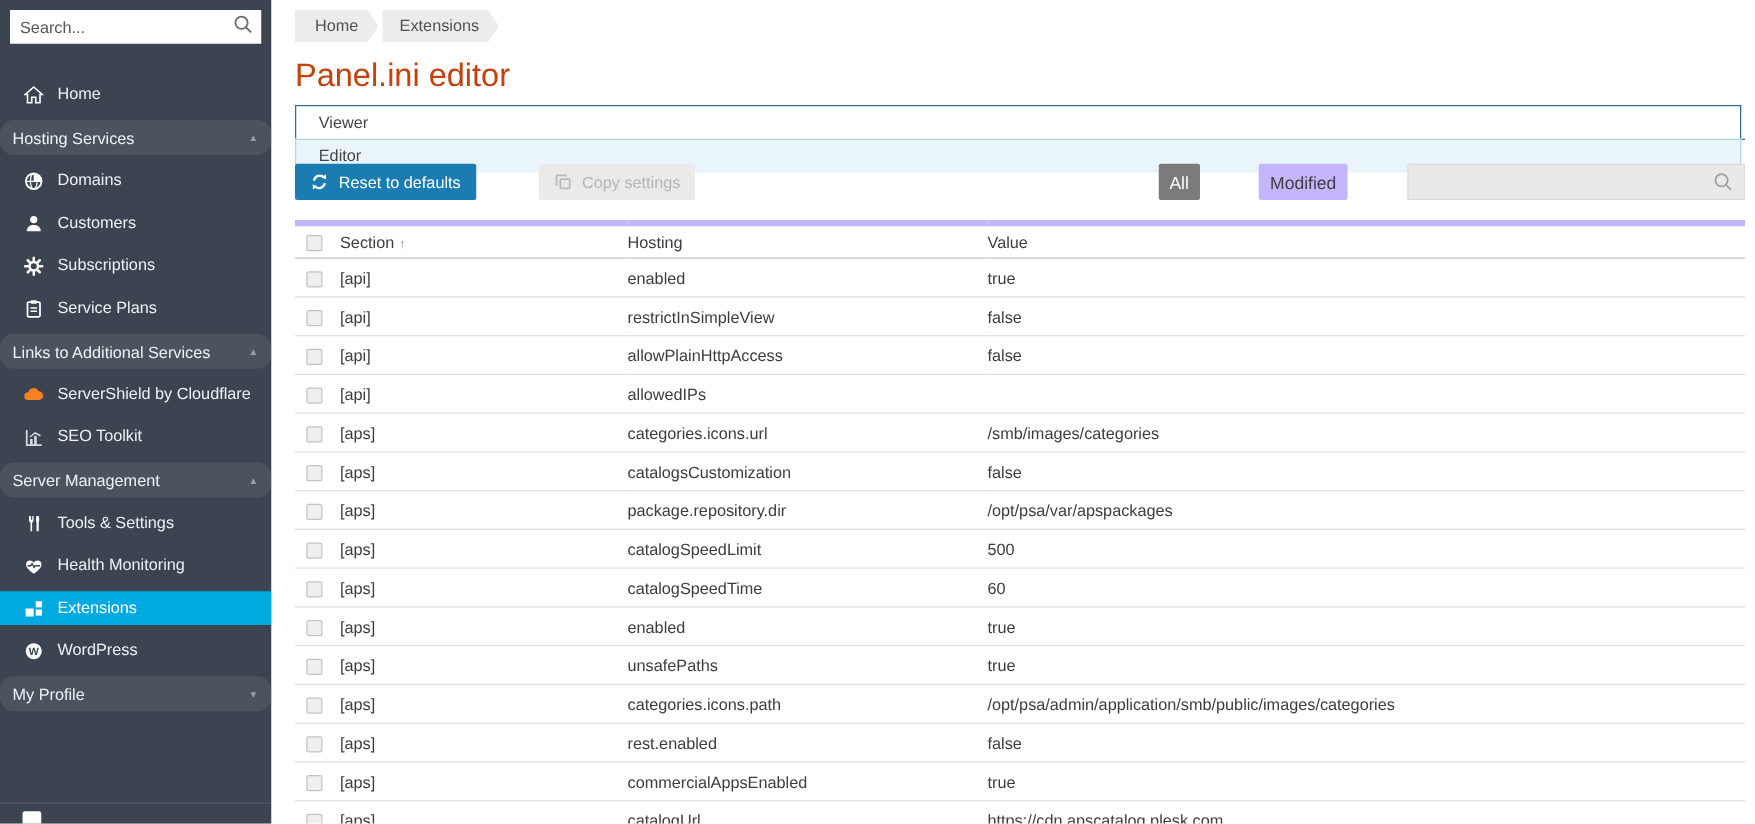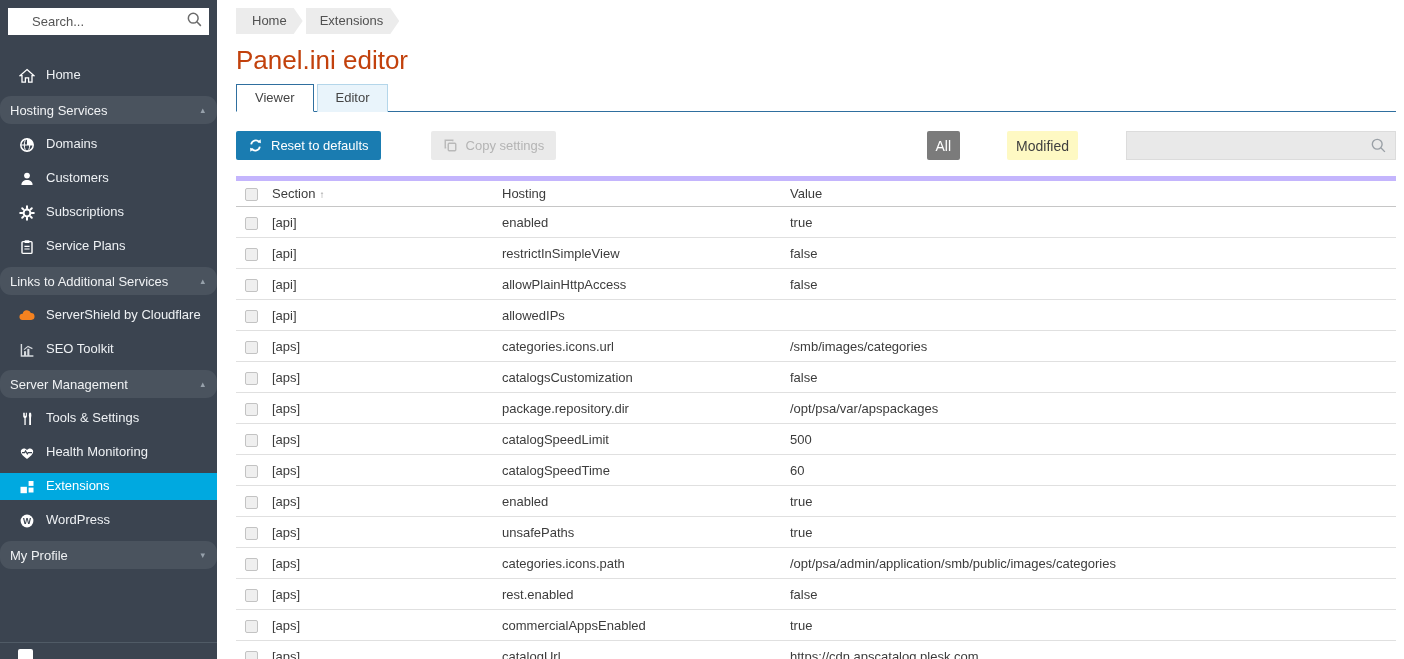--- a/index.html
+++ b/index.html
@@ -6,21 +6,21 @@
   html,body { width:1404px; height:659px; overflow:hidden; background:#fff;
     font-family:"Liberation Sans", sans-serif; }
   .app { display:flex; width:1404px; height:659px; }
 
   
   .sidebar { width:217px; min-width:217px; height:659px; background:#3b4450;
     display:flex; flex-direction:column; overflow:hidden; }
   .side-search { margin:8px; height:27px; background:#fff; display:flex;
     align-items:center; padding:0 6px 0 8px; }
   .side-search input { border:none; outline:none; flex:1; font:13px "Liberation Sans",sans-serif;
-    color:#737373; background:transparent; min-width:0;margin-left:16px; }
+    color:#737373; background:transparent; min-width:0; }
   .side-search input::placeholder { color:#555; }
   .nav { display:flex; flex-direction:column; flex:1; margin-top:12px; }
   .nav-item { display:flex; align-items:center; gap:10px; padding:0 8px 0 18px;
     min-height:27px; color:#eef1f4; font-size:13px; margin-top:7px; cursor:pointer; line-height:1.3; }
   .nav-item.active { background:var(--accent-blue,#00a9e0); color:#fff; }
   .nav-item .ico { width:18px; min-width:18px; height:16px; display:flex;
     align-items:center; justify-content:center; }
   .nav-header { display:flex; align-items:center; justify-content:space-between;
     height:28px; background:#4a535e; color:#f0f2f4; font-size:13px;
     padding:0 12px 0 10px; margin-top:7px; cursor:pointer;border-radius:11px; }
@@ -34,38 +34,38 @@
 
   .breadcrumb { display:flex; height:26px; }
   .crumb { background:#ececec; color:#515151; font-size:13px; line-height:26px;
     padding:0 16px 0 14px; margin-right:3px; cursor:pointer;
     clip-path:polygon(0 0, calc(100% - 9px) 0, 100% 50%, calc(100% - 9px) 100%, 0 100%); }
   .crumb:first-child { padding-left:16px; }
 
   .page-title { font-size:26px; line-height:29px; color:#c2410c; font-weight:400;
     margin:12px 0 9px; }
 
-  .tabs { display:flex; border-bottom:1px solid var(--tab-border-blue,#2f6f9f); height:28px; }
+  .tabs { display:flex; border-bottom:1px solid var(--tab-border-blue,#2f6f9f); height:28px;flex-direction:column; }
   .tab { font-size:13px; color:#444; padding:0 18px; line-height:26px; margin-right:3px;
     margin-bottom:-1px; cursor:pointer; }
   .tab.active { background:#fff; border:1px solid var(--tab-border-blue,#2f6f9f);
     border-bottom:1px solid #fff; }
   .tab.inactive { background:#e9f4fb; border:1px solid #b4d6ea; border-bottom:none; }
 
   .toolbar { margin-top:19px; display:flex; justify-content:space-between; height:29px; }
   .tb-left, .tb-right { display:flex; align-items:stretch;gap:46px; }
   .btn { display:inline-flex; align-items:center; gap:8px; font-size:13px;
     padding:0 12px; border:none; border-radius:2px; cursor:pointer;
     font-family:"Liberation Sans",sans-serif; }
   .btn-primary { background:var(--button-blue,#1a7cb1); color:#fff; }
   .btn-disabled { background:#eaeaea; color:#b4b4b4; margin-left:4px; cursor:default; }
   .filter-btn { font-size:14px; padding:0 9px; border:none; border-radius:2px;
     cursor:pointer; font-family:"Liberation Sans",sans-serif; }
   .filter-btn.on { background:#7b7b7b; color:#fff; }
-  .filter-btn.off { background:#fef9c3; color:#3f3f3f; margin-left:1px; }
+  .filter-btn.off { background:#c4b5fd; color:#3f3f3f; margin-left:1px; }
   .tb-search { width:270px; margin-left:2px; background:#e9e9e9; border:1px solid #dcdcdc;
     display:flex; align-items:center; padding:0 8px; }
   .tb-search input { flex:1; border:none; outline:none; background:transparent;
     font:13px "Liberation Sans",sans-serif; color:#444; min-width:0; }
 
   table { width:100%; border-collapse:collapse; margin-top:16px; font-size:13px; color:#3c3c3c; }
   thead tr { border-top:5px solid #c4b5fd; border-bottom:1px solid #c6c6c6; height:28px; }
   tbody tr { border-bottom:1px solid #e0e0e0; height:31px; }
   th { text-align:left; font-weight:400; }
   th,td { padding:0; vertical-align:middle; }

